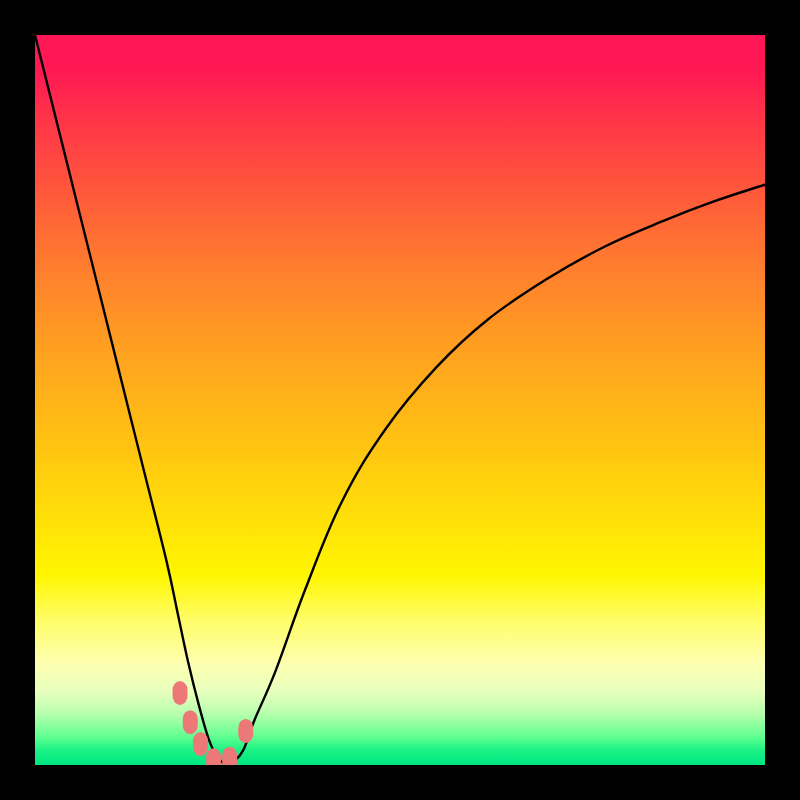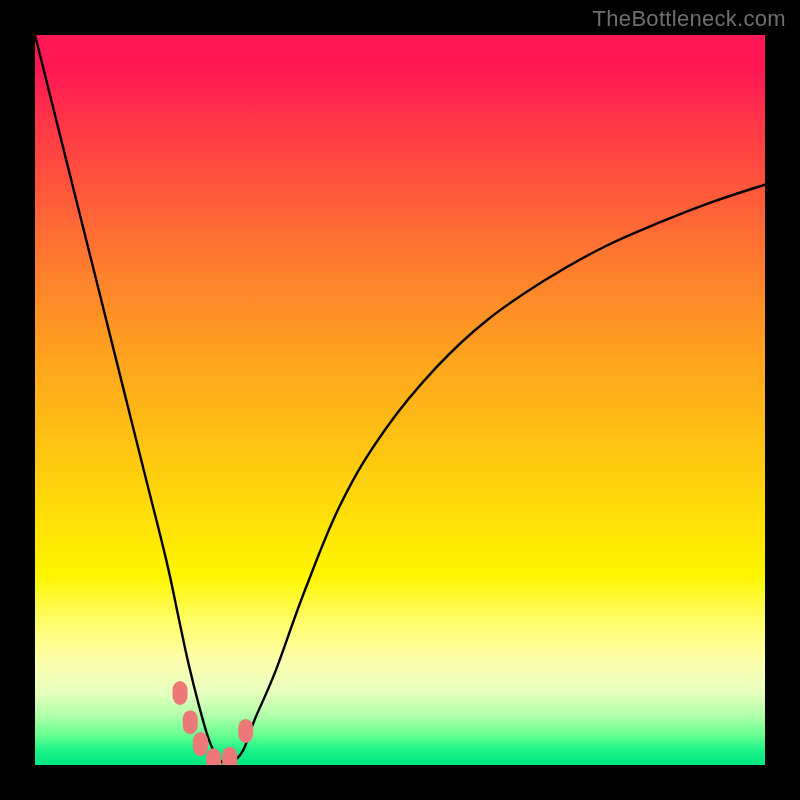--- a/index.html
+++ b/index.html
@@ -60,21 +60,20 @@
     right: 14px;
     color: #6f6f6f;
     font-size: 22px;
     letter-spacing: 0.3px;
     font-weight: 400;
   }
 </style>
 </head>
 <body>
 <div class="frame">
-  <div class="watermark">TheBottleneck.com</div>
   <div class="plot">
     <svg class="curve" viewBox="0 0 730 730" preserveAspectRatio="none">
       <path id="curvePath" fill="none" stroke="#000" stroke-width="2.4" stroke-linecap="round" stroke-linejoin="round" d="M 0.00 0.00 C 4.16 16.64, 13.58 54.31, 21.90 87.60 C 30.22 120.89, 35.48 141.91, 43.80 175.20 C 52.12 208.49, 57.38 229.51, 65.70 262.80 C 74.02 296.09, 79.28 317.11, 87.60 350.40 C 95.92 383.69, 101.18 404.71, 109.50 438.00 C 117.82 471.29, 125.16 499.25, 131.40 525.60 C 137.64 551.95, 138.19 557.28, 142.35 576.70 C 146.51 596.12, 149.14 609.77, 153.30 627.80 C 157.46 645.83, 160.09 656.34, 164.25 671.60 C 168.41 686.86, 171.04 697.70, 175.20 708.10 C 179.36 718.50, 181.99 722.88, 186.15 726.35 C 190.31 729.82, 192.94 728.43, 197.10 726.35 C 201.26 724.27, 203.89 723.03, 208.05 715.40 C 212.21 707.77, 212.76 701.46, 219.00 686.20 C 225.24 670.94, 231.19 660.07, 240.90 635.10 C 250.61 610.13, 257.62 586.70, 270.10 554.80 C 282.58 522.90, 291.34 497.71, 306.60 467.20 C 321.86 436.69, 332.37 419.86, 350.40 394.20 C 368.43 368.54, 382.08 352.95, 401.50 332.15 C 420.92 311.34, 431.80 301.34, 452.60 284.70 C 473.40 268.06, 488.81 258.42, 511.00 244.55 C 533.19 230.68, 547.21 222.80, 569.40 211.70 C 591.59 200.60, 606.99 194.75, 627.80 186.15 C 648.61 177.55, 659.48 173.37, 678.90 166.44 C 698.32 159.50, 720.29 152.84, 730.00 149.65"></path>
     </svg>
     <svg class="dots" viewBox="0 0 730 730" preserveAspectRatio="none">
       <g id="dotsGroup">
           <rect x="137.54" y="646.00" width="15" height="24" rx="8" ry="9" fill="#ed7878"></rect>
           <rect x="147.76" y="675.20" width="15" height="24" rx="8" ry="9" fill="#ed7878"></rect>
           <rect x="157.98" y="697.10" width="15" height="24" rx="8" ry="9" fill="#ed7878"></rect>
           <rect x="171.12" y="713.16" width="15" height="24" rx="8" ry="9" fill="#ed7878"></rect>

